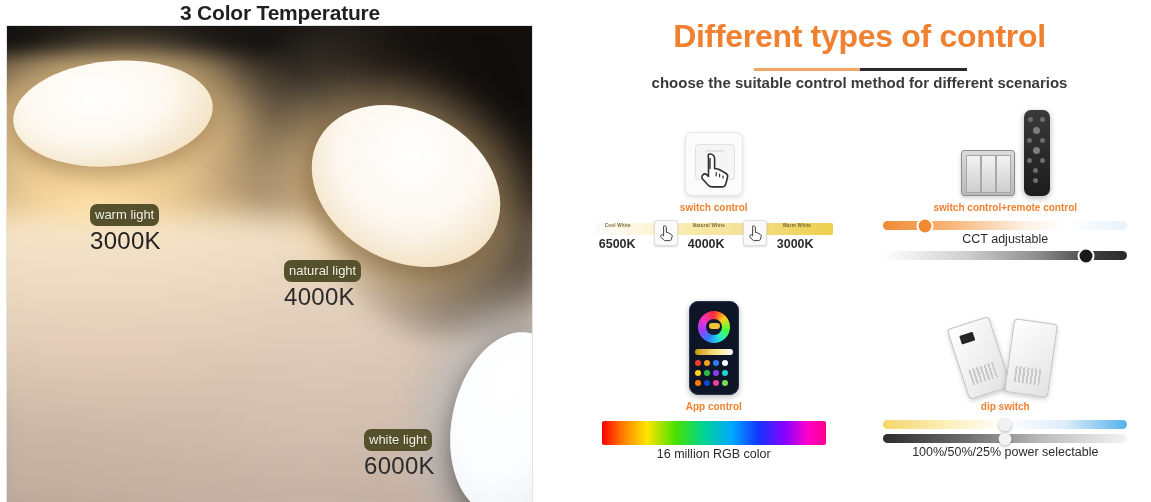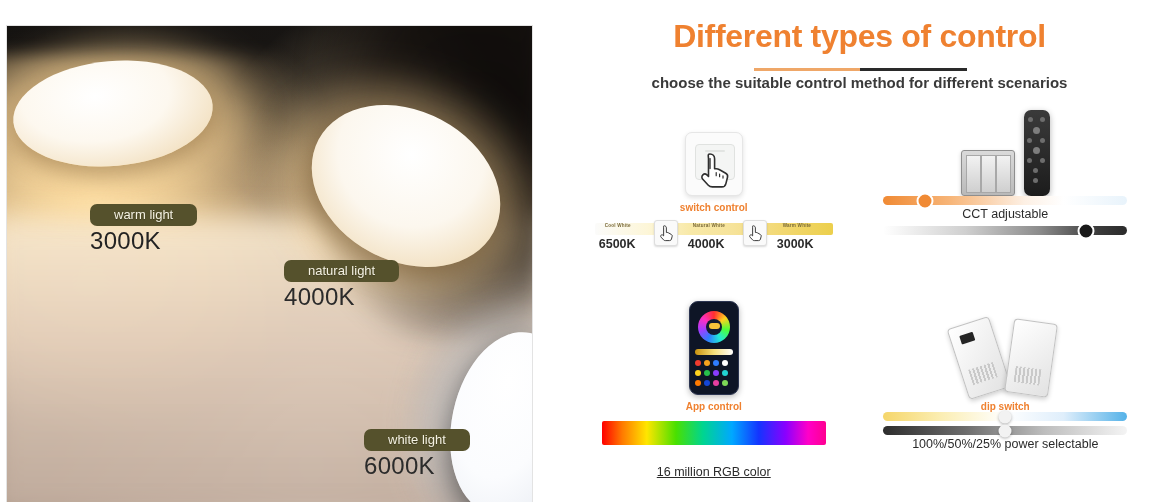--- a/index.html
+++ b/index.html
@@ -53,21 +53,21 @@
 
   
   .lamp3{left:445px;top:305px;width:118px;height:185px;transform:rotate(12deg);}
   .lamp3 .halo{left:-38px;top:-28px;width:196px;height:244px;
     background:radial-gradient(ellipse at 45% 50%, rgba(255,255,255,.92) 0%, rgba(244,246,250,.42) 54%, rgba(230,235,245,0) 80%);}
   .lamp3 .disc{background:radial-gradient(ellipse at 40% 28%, #ffffff 0%, #fbfcfe 52%, #eef1f6 82%, #dfe4ec 100%);
     box-shadow:0 10px 26px rgba(20,18,16,.5);}
 
   .cct-label{position:absolute;}
   .cct-badge{display:inline-block;background:#55512c;color:#f4f1e2;font-size:13px;
-    padding:3px 24px 4px;border-radius:7px;font-weight:400;white-space:nowrap;
+    padding:3px 5px 4px;border-radius:7px;font-weight:400;white-space:nowrap;
     text-shadow:0 1px 1px rgba(0,0,0,.25);}
   .cct-k{font-size:24px;font-weight:400;color:#232323;margin-top:1px;letter-spacing:.3px;}
   .k-light{color:#2b2b2b;}
   .pos-warm{left:83px;top:178px;}
   .pos-natural{left:277px;top:234px;}
   .pos-white{left:357px;top:403px;}
 
   
   .right-panel{position:absolute;left:568px;top:0;width:583px;height:424px;background:#fff;}
   .r-title{position:absolute;left:0;top:18px;width:583px;text-align:center;
@@ -75,21 +75,21 @@
   .r-divider{position:absolute;left:186px;top:68px;width:213px;height:3px;
     background:linear-gradient(90deg,#efa768 0%,#efa768 50%,#2a2a2a 50%,#2a2a2a 100%);}
   .r-sub{position:absolute;left:0;top:74px;width:583px;text-align:center;
     font-size:15px;font-weight:bold;color:#3a3a3a;}
 
   .grid{position:absolute;left:0;top:104px;width:583px;height:398px;
     display:grid;grid-template-columns:1fr 1fr;grid-template-rows:1fr 1fr;}
   .cell{position:relative;display:flex;flex-direction:column;align-items:center;}
   .art{height:92px;display:flex;align-items:flex-end;justify-content:center;position:relative;width:100%;}
   .cell-title{font-size:10px;font-weight:bold;color:#ef8130;margin-top:6px;}
-  .bars{width:224px;}
+  .bars{margin-top:8px;width:224px;}
   .barcap{font-size:12.5px;color:#2b2b2b;text-align:center;margin-top:2px;}
 
   
   .plate{position:relative;width:56px;height:62px;border-radius:7px;background:#fbfbfb;
     border:1px solid #e6e6e6;box-shadow:0 2px 5px rgba(0,0,0,.12);}
   .plate .inner{position:absolute;left:9px;top:11px;width:38px;height:34px;border-radius:4px;
     background:#f4f5f4;border:1px solid #e0e2e0;}
   .plate .inner:after{content:"";position:absolute;left:9px;top:5px;width:20px;height:2px;background:#e2e4e2;border-radius:1px;}
   .hand{position:absolute;left:13px;top:17px;}
 
@@ -130,20 +130,21 @@
   .bar-dip-pow{background:linear-gradient(90deg,#2d2d2d 0%,#6d6d6d 34%,#bdbdbd 66%,#f4f4f4 100%);}
   .rgbbar{width:224px;height:24px;border-radius:2px;
     background:linear-gradient(90deg,#ff0000 0%,#ff7a00 9%,#ffe600 20%,#49e000 33%,#00d58f 45%,#00a8ff 58%,#1434ff 70%,#8a00ff 82%,#ff00c8 92%,#ff0090 100%);}
 </style>
 </head>
 <body>
 
 <div class="page">
 
   <div class="left-panel">
+    <div class="left-title">3 Color Temperature</div>
 
     <div class="photo">
       <div class="bg-dark"></div>
       <div class="glow-warm"></div>
       <div class="floor"></div>
       <div class="shadow-r"></div>
       <div class="shadow-br"></div>
 
       <div class="lamp lamp1">
         <div class="halo"></div>
@@ -237,20 +238,21 @@
               <span class="btn" style="left:3px;top:28px;"></span>
               <span class="btn" style="left:16px;top:28px;"></span>
               <span class="btn big" style="left:9px;top:37px;"></span>
               <span class="btn" style="left:3px;top:48px;"></span>
               <span class="btn" style="left:16px;top:48px;"></span>
               <span class="btn" style="left:9px;top:58px;"></span>
               <span class="btn" style="left:9px;top:68px;"></span>
             </div>
           </div>
         </div>
+        <div class="cell-title">switch control+remote control</div>
 
         <div class="bars" style="width:244px;">
           <div class="bar bar-cct">
             <span class="knob ring" style="left:17%;background:#f08a34;"></span>
           </div>
           <div class="barcap">CCT adjustable</div>
           <div class="bar bar-bright" style="margin-top:5px;">
             <span class="knob ring" style="left:83%;background:#191919;"></span>
           </div>
         </div>
@@ -270,21 +272,21 @@
             <span class="sw" style="left:23px;top:68px;background:#8a3cff;"></span>
             <span class="sw" style="left:32px;top:68px;background:#22d3d3;"></span>
             <span class="sw" style="left:5px;top:78px;background:#ff7a00;"></span>
             <span class="sw" style="left:14px;top:78px;background:#1446d6;"></span>
             <span class="sw" style="left:23px;top:78px;background:#e63fa0;"></span>
             <span class="sw" style="left:32px;top:78px;background:#7ed957;"></span>
           </div>
         </div>
         <div class="cell-title">App control</div>
         <div class="rgbbar" style="margin-top:9px;"></div>
-        <div class="barcap" style="width:224px;margin-top:20px;text-decoration:underline;">16 million RGB color</div>
+        <div class="barcap" style="width:224px;margin-top:2px;">16 million RGB color</div>
       </div>
 
       <div class="cell">
         <div class="art">
           <div style="display:flex;align-items:center;">
             <div class="dip a">
               <div class="blk"></div>
               <div class="fins"></div>
             </div>
             <div class="dip b">

